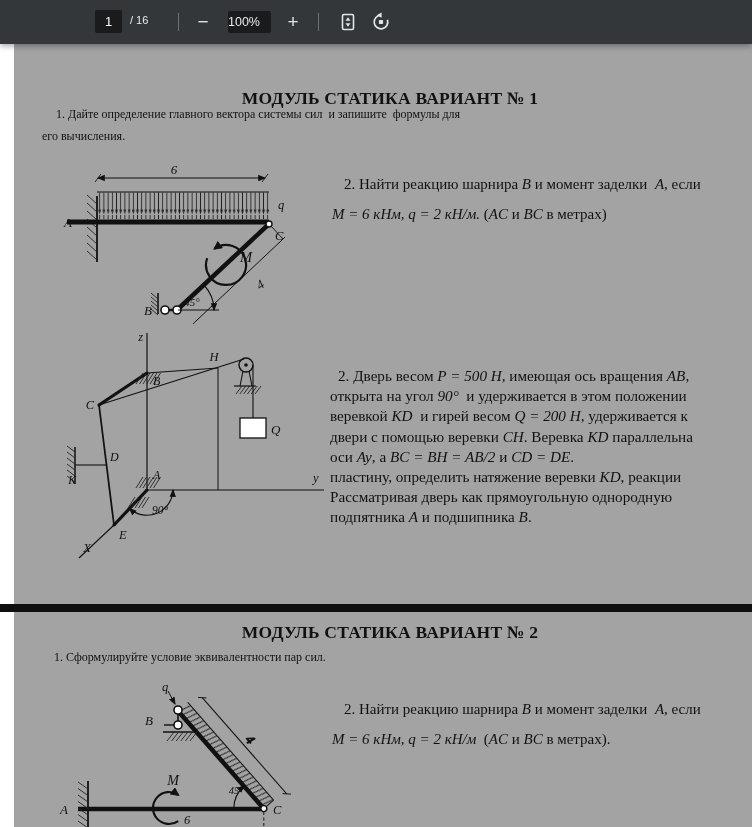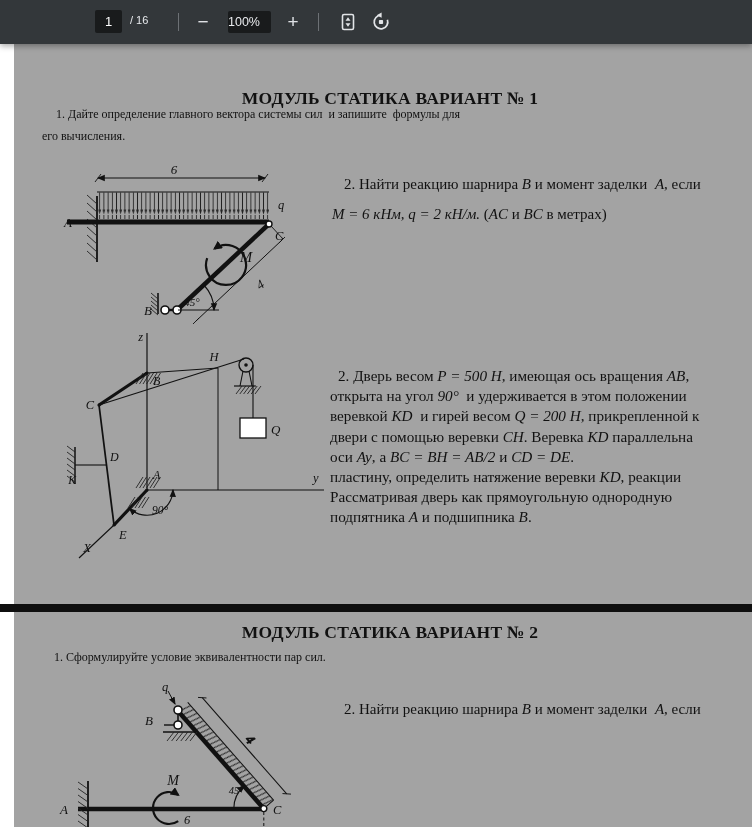--- a/index.html
+++ b/index.html
@@ -201,21 +201,21 @@
     <text class="figtx" x="16" y="156" font-size="11.5" text-anchor="middle">К</text>
     <text class="figtx" x="215" y="106" font-size="13">Q</text>
     <text class="figtx" x="257" y="154" font-size="12.5">y</text>
     <text class="figtx" x="31" y="224" font-size="12.5" text-anchor="middle">X</text>
     <text class="figtx" x="96" y="186" font-size="11.5">90°</text>
   </svg>
 
   <div class="abs" style="left:316px;top:322px">
     <div class="q3line q3ind"><span>2. Дверь весом </span><span class="it">P = 500 Н</span><span>, имеющая ось вращения </span><span class="it">AB</span><span>,</span></div>
     <div class="q3line"><span>открыта на угол </span><span class="it">90°</span><span>  и удерживается в этом положении</span></div>
-    <div class="q3line"><span>веревкой </span><span class="it">KD</span><span>  и гирей весом </span><span class="it">Q = 200 Н</span><span>, прикрепленной к</span></div>
+    <div class="q3line"><span>веревкой </span><span class="it">KD</span><span>  и гирей весом </span><span class="it">Q = 200 Н</span><span>, удерживается к</span></div>
     <div class="q3line"><span>двери с помощью веревки </span><span class="it">CH</span><span>. Веревка </span><span class="it">KD</span><span> параллельна</span></div>
     <div class="q3line"><span>оси </span><span class="it">Ay</span><span>, а </span><span class="it">BC = BH = AB/2</span><span> и </span><span class="it">CD = DE</span><span>.</span></div>
     <div class="q3line"><span>пластину, определить натяжение веревки </span><span class="it">KD</span><span>, реакции</span></div>
     <div class="q3line"><span>Рассматривая дверь как прямоугольную однородную</span></div>
     <div class="q3line"><span>подпятника </span><span class="it">A</span><span> и подшипника </span><span class="it">B</span><span>.</span></div>
   </div>
 </div>
 
 <div class="divider"></div>
 
@@ -269,14 +269,15 @@
     <text class="figtx" x="107" y="47" font-size="13" text-anchor="middle">B</text>
     <text class="figtx" x="194" y="116" font-size="10.5" text-anchor="middle">45°</text>
     <text class="figtx" x="231" y="136" font-size="12.5">C</text>
     <text class="figtx" x="131" y="107" font-size="14" text-anchor="middle">M</text>
     <text class="figtx" x="22" y="136" font-size="13" text-anchor="middle">A</text>
     <text class="figtx" x="142" y="146" font-size="12.5">6</text>
   </svg>
 
   <div class="abs" style="left:318px;top:89px">
     <div class="pline ind"><span>2. Найти реакцию шарнира </span><span class="it">B</span><span> и момент заделки  </span><span class="it">A</span><span>, если</span></div>
+    <div class="pline" style="margin-top:10px"><span class="it">M = 6 кНм, q = 2 кН/м</span><span>  (</span><span class="it">AC</span><span> и </span><span class="it">BC</span><span> в метрах).</span></div>
   </div>
 </div>
 
 </body></html>

